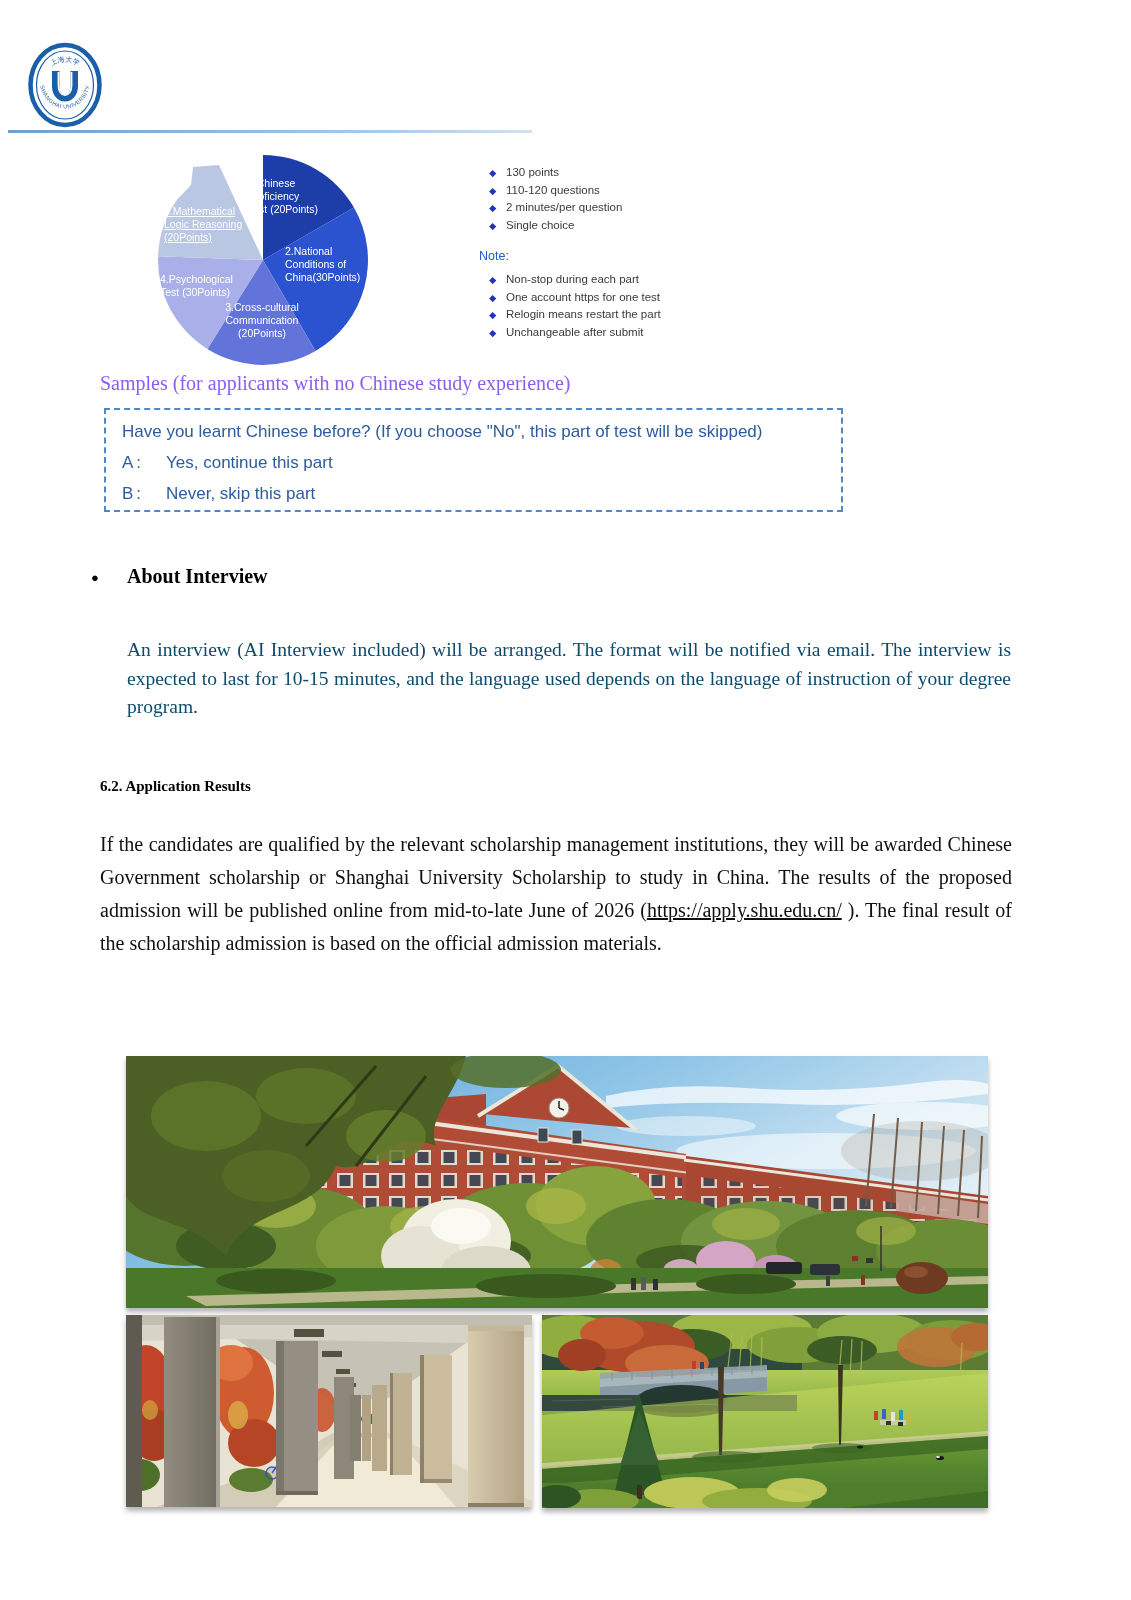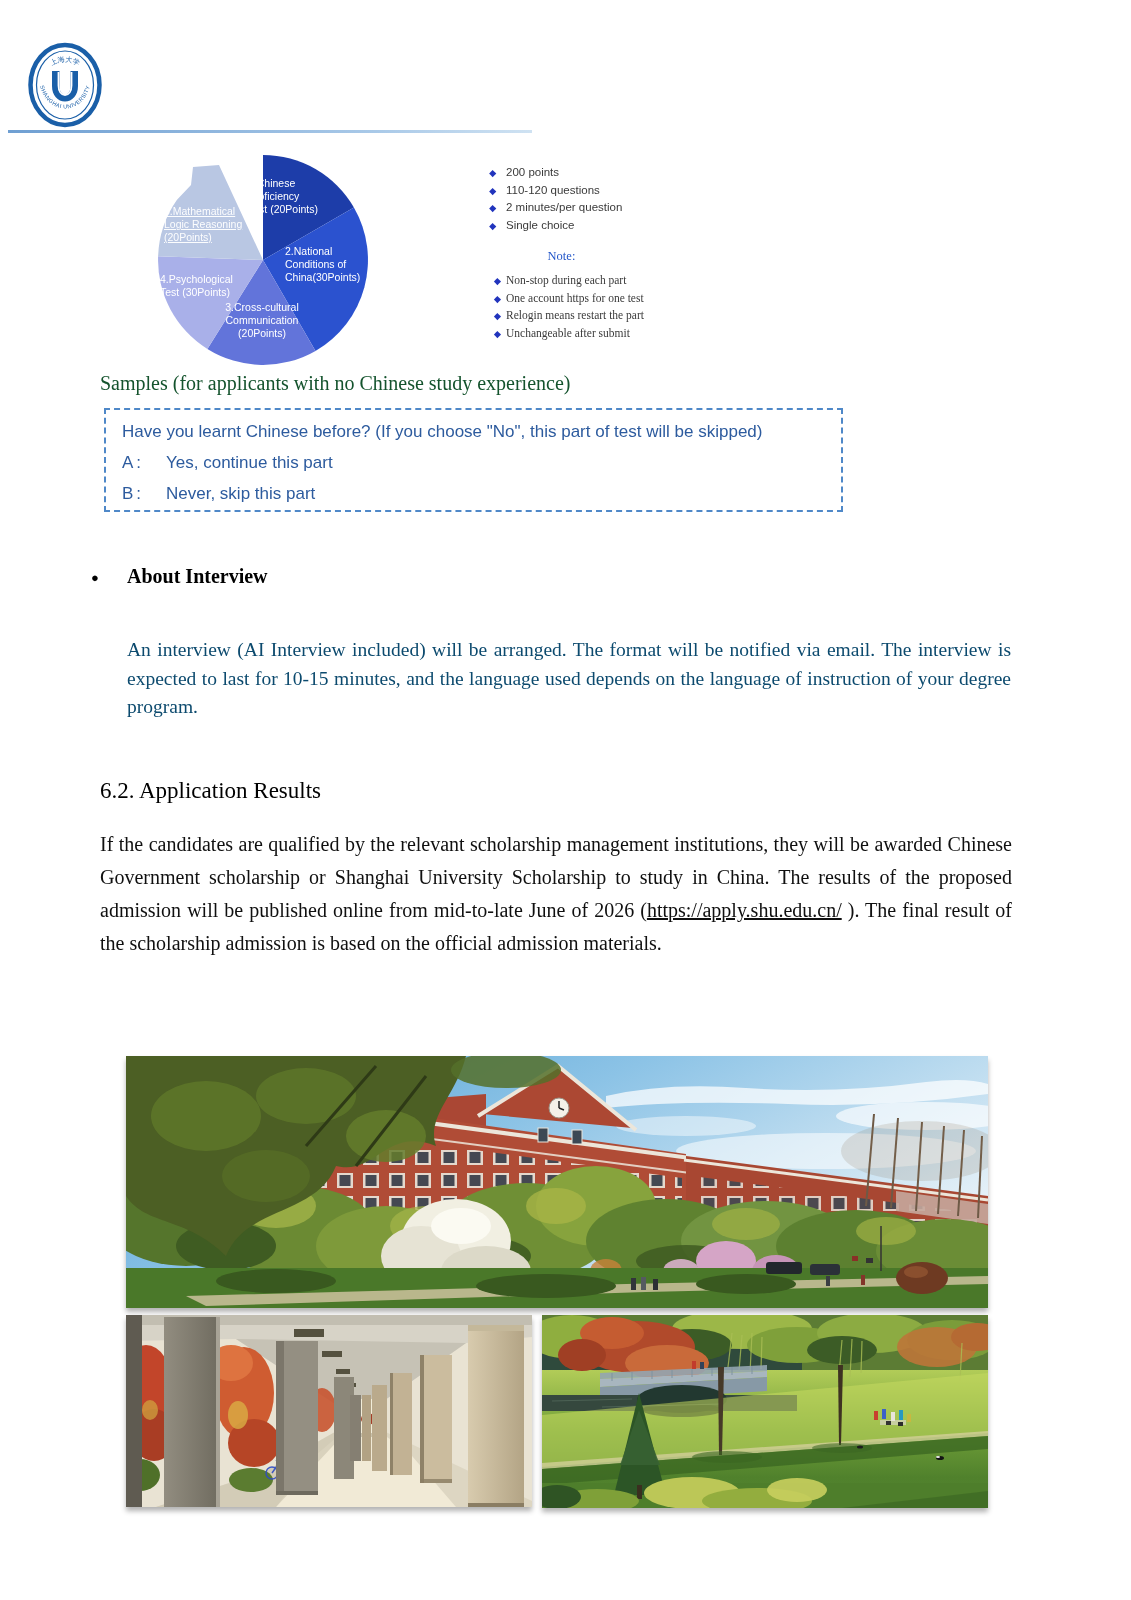--- a/index.html
+++ b/index.html
@@ -20,40 +20,40 @@
   .pl-2{left:137px;top:99px;width:112px;}
   .pl-3{left:45px;top:155px;width:138px;text-align:center;}
   .pl-4{left:12px;top:127px;width:110px;}
   .pl-5{left:16px;top:59px;width:118px;color:rgba(255,255,255,.96);text-decoration:underline;}
 
   
   .facts{left:489px;top:167px;font-family:"Liberation Sans",sans-serif;}
   .fact-row{display:flex;align-items:baseline;margin-bottom:6px;}
   .diamond{color:#2134bd;font-size:9.5px;width:17px;flex:0 0 17px;}
   .fact-text{font-size:11.5px;color:#3a3a3a;line-height:11.5px;}
-  .note-block{left:479px;top:249px;font-family:Liberation Serif, serif;text-align:center;}
+  .note-block{left:479px;top:249px;font-family:Liberation Sans, sans-serif;}
   .note-title{color:#2457c9;font-size:12.5px;margin-bottom:11px;}
   .note-items{margin-left:10px;}
 
   
-  .samples-caption{left:100px;top:372px;font-size:20px;color:#14532d;}
+  .samples-caption{left:100px;top:372px;font-size:20px;color:#8b5cf6;}
   .sample-box{left:104px;top:408px;width:719px;height:88px;border:2px dashed #4f88c8;
               padding:12px 0 0 16px;font-family:"Liberation Sans",sans-serif;color:#2d5b9e;}
   .sample-q{font-size:17px;}
   .sample-opt{font-size:17px;margin-top:11px;display:flex;}
   .opt-key{width:44px;letter-spacing:3px;flex:0 0 44px;}
 
   
   .int-dot{left:91px;top:570px;font-size:13px;color:#000;}
   .int-heading{left:127px;top:565px;font-size:20px;font-weight:bold;color:#000;text-align:right;}
   .int-para{left:127px;top:616px;width:884px;font-size:19.5px;line-height:28.5px;
             color:#0c4a6e;text-align:justify;margin-top:20px;}
 
   
-  .res-heading{left:100px;top:778px;font-size:23px;font-weight:normal;color:#000;}
+  .res-heading{left:100px;top:778px;font-size:15px;font-weight:bold;color:#000;}
   .res-para{left:100px;top:828px;width:912px;font-size:20px;line-height:33px;
             color:#101010;text-align:justify;}
   .res-para a{color:inherit;text-decoration:underline;}
 
   
   .photo{box-shadow:0 4px 5px rgba(0,0,0,.3);overflow:hidden;background:#ddd;}
   .photo svg{display:block;}
   .photo-a{left:126px;top:1056px;width:862px;height:252px;}
   .photo-b{left:126px;top:1315px;width:406px;height:192px;}
   .photo-c{left:542px;top:1315px;width:446px;height:193px;}
@@ -103,21 +103,21 @@
     <div class="pie-label pl-4">4.Psychological
 Test (30Points)</div>
     <div class="pie-label pl-5">5.Mathematical
 Logic Reasoning
 (20Points)</div>
   </div>
 
   <div class="abs facts">
     <div class="fact-row">
       <span class="diamond">◆</span>
-      <span class="fact-text">200 points</span>
+      <span class="fact-text">130 points</span>
       </div>
     <div class="fact-row">
       <span class="diamond">◆</span>
       <span class="fact-text">110-120 questions</span>
       </div>
     <div class="fact-row">
       <span class="diamond">◆</span>
       <span class="fact-text">2 minutes/per question</span>
       </div>
     <div class="fact-row">

